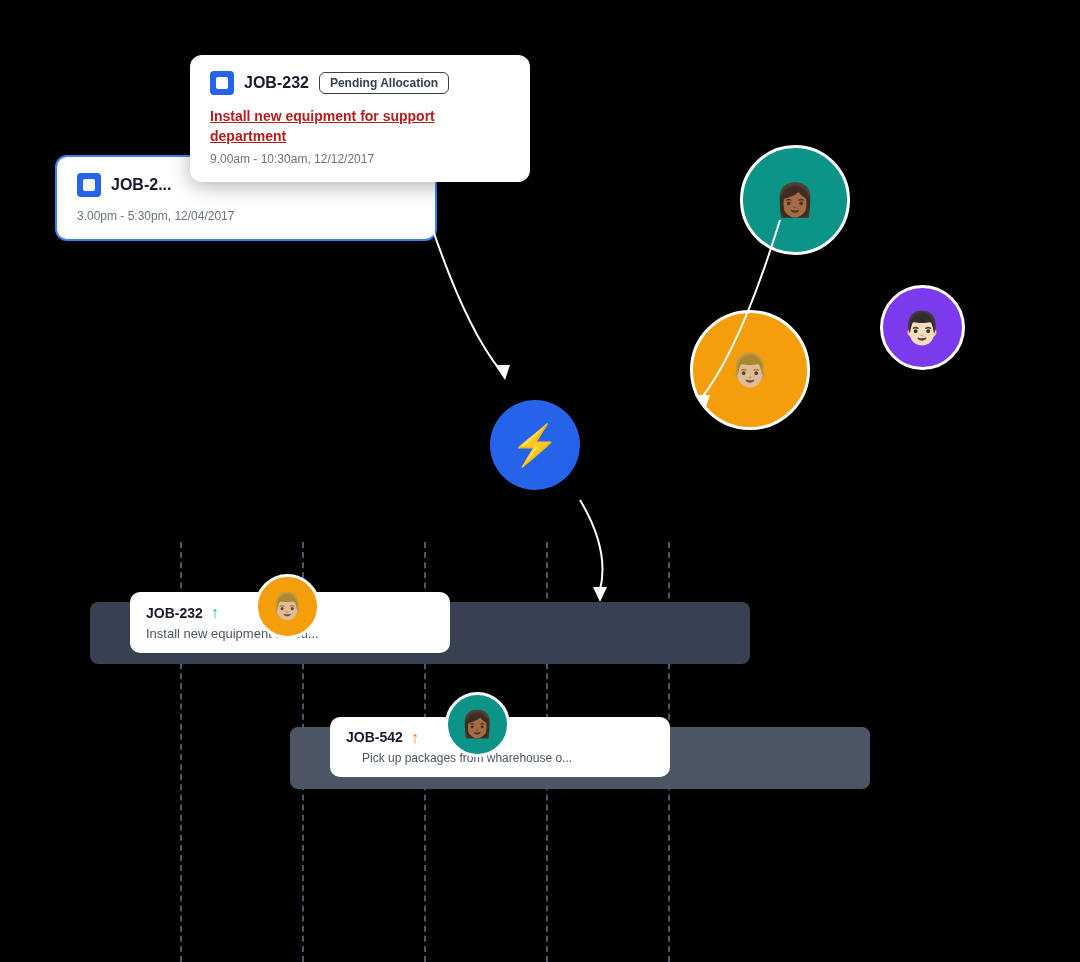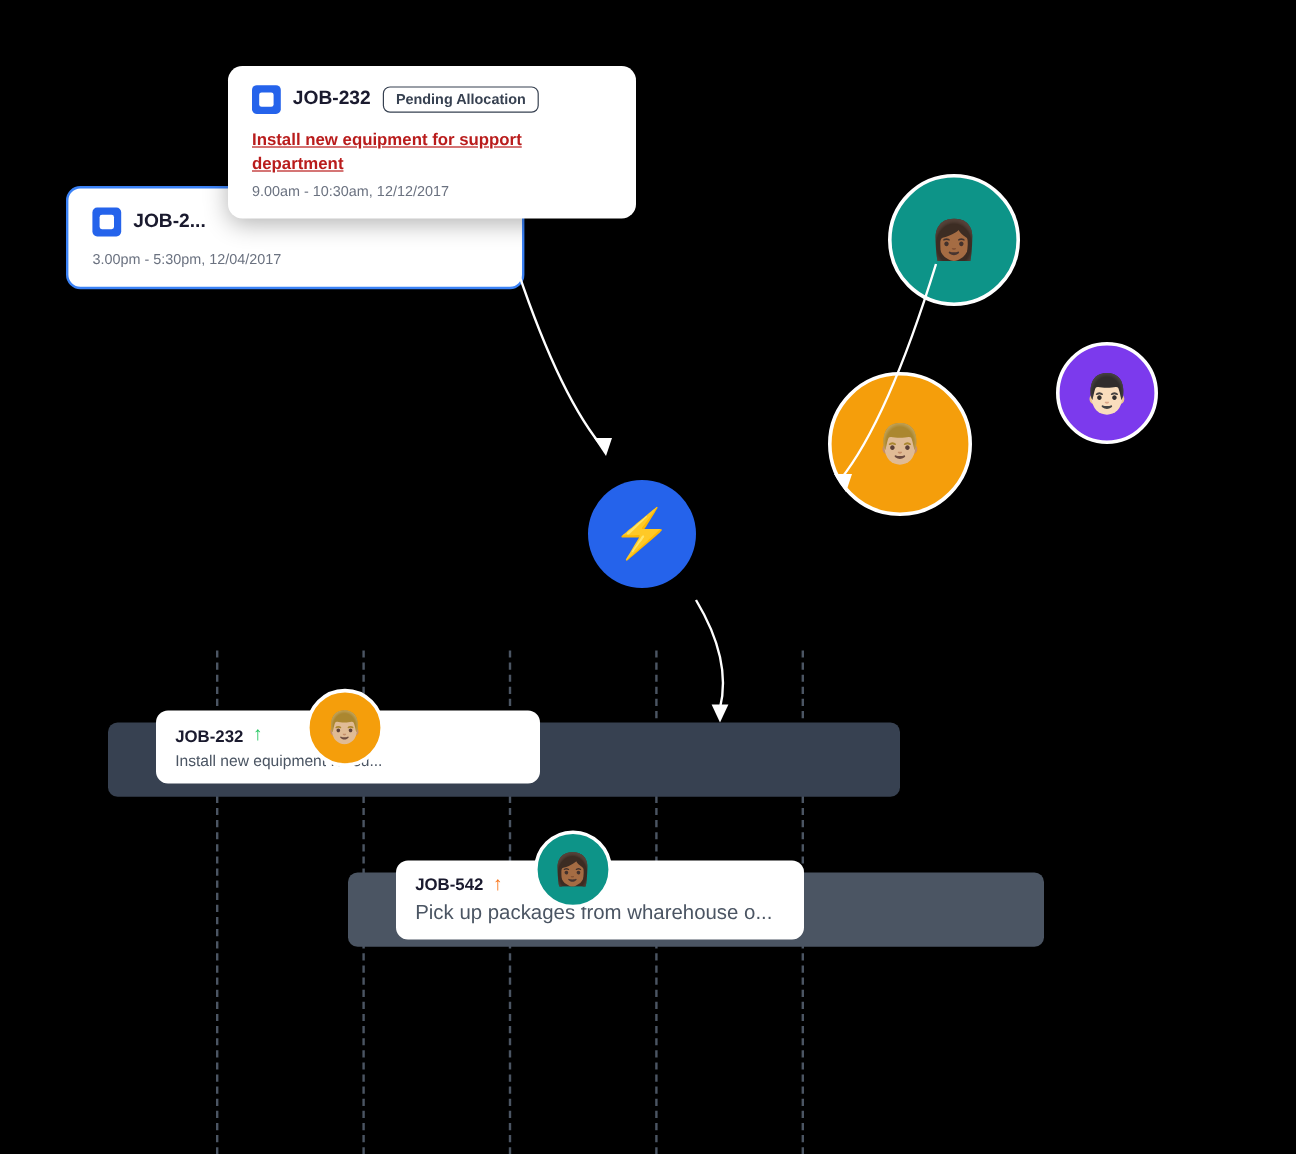--- a/index.html
+++ b/index.html
@@ -277,17 +277,17 @@
 
     <div style="position:absolute; background:#4b5563; border-radius:8px; height:62px; width:580px; top:10px; left:-40px; z-index:9;"></div>
 
     <div style="position:absolute; width:65px; height:65px; border-radius:50%; background:#0d9488; border:3px solid #fff; top:-25px; left:115px; z-index:12; display:flex; align-items:center; justify-content:center; font-size:26px;">👩🏾</div>
 
     <div style="background:#fff; border-radius:10px; padding:12px 16px; position:relative; z-index:11; width:340px;">
       <div style="display:flex; gap:8px; margin-bottom:4px;">
         <span style="font-size:14px; font-weight:700; color:#1a1a2e;">JOB-542</span>
         <span style="color:#f97316; font-size:16px;">↑</span>
       </div>
-      <p style="font-size:17px; color:#4b5563;">Pick up packages from wharehouse o...</p>
+      <p style="font-size:12px; color:#4b5563;margin-left:16px;">Pick up packages from wharehouse o...</p>
     </div>
   </div>
 
 </div>
 
 </body></html>

